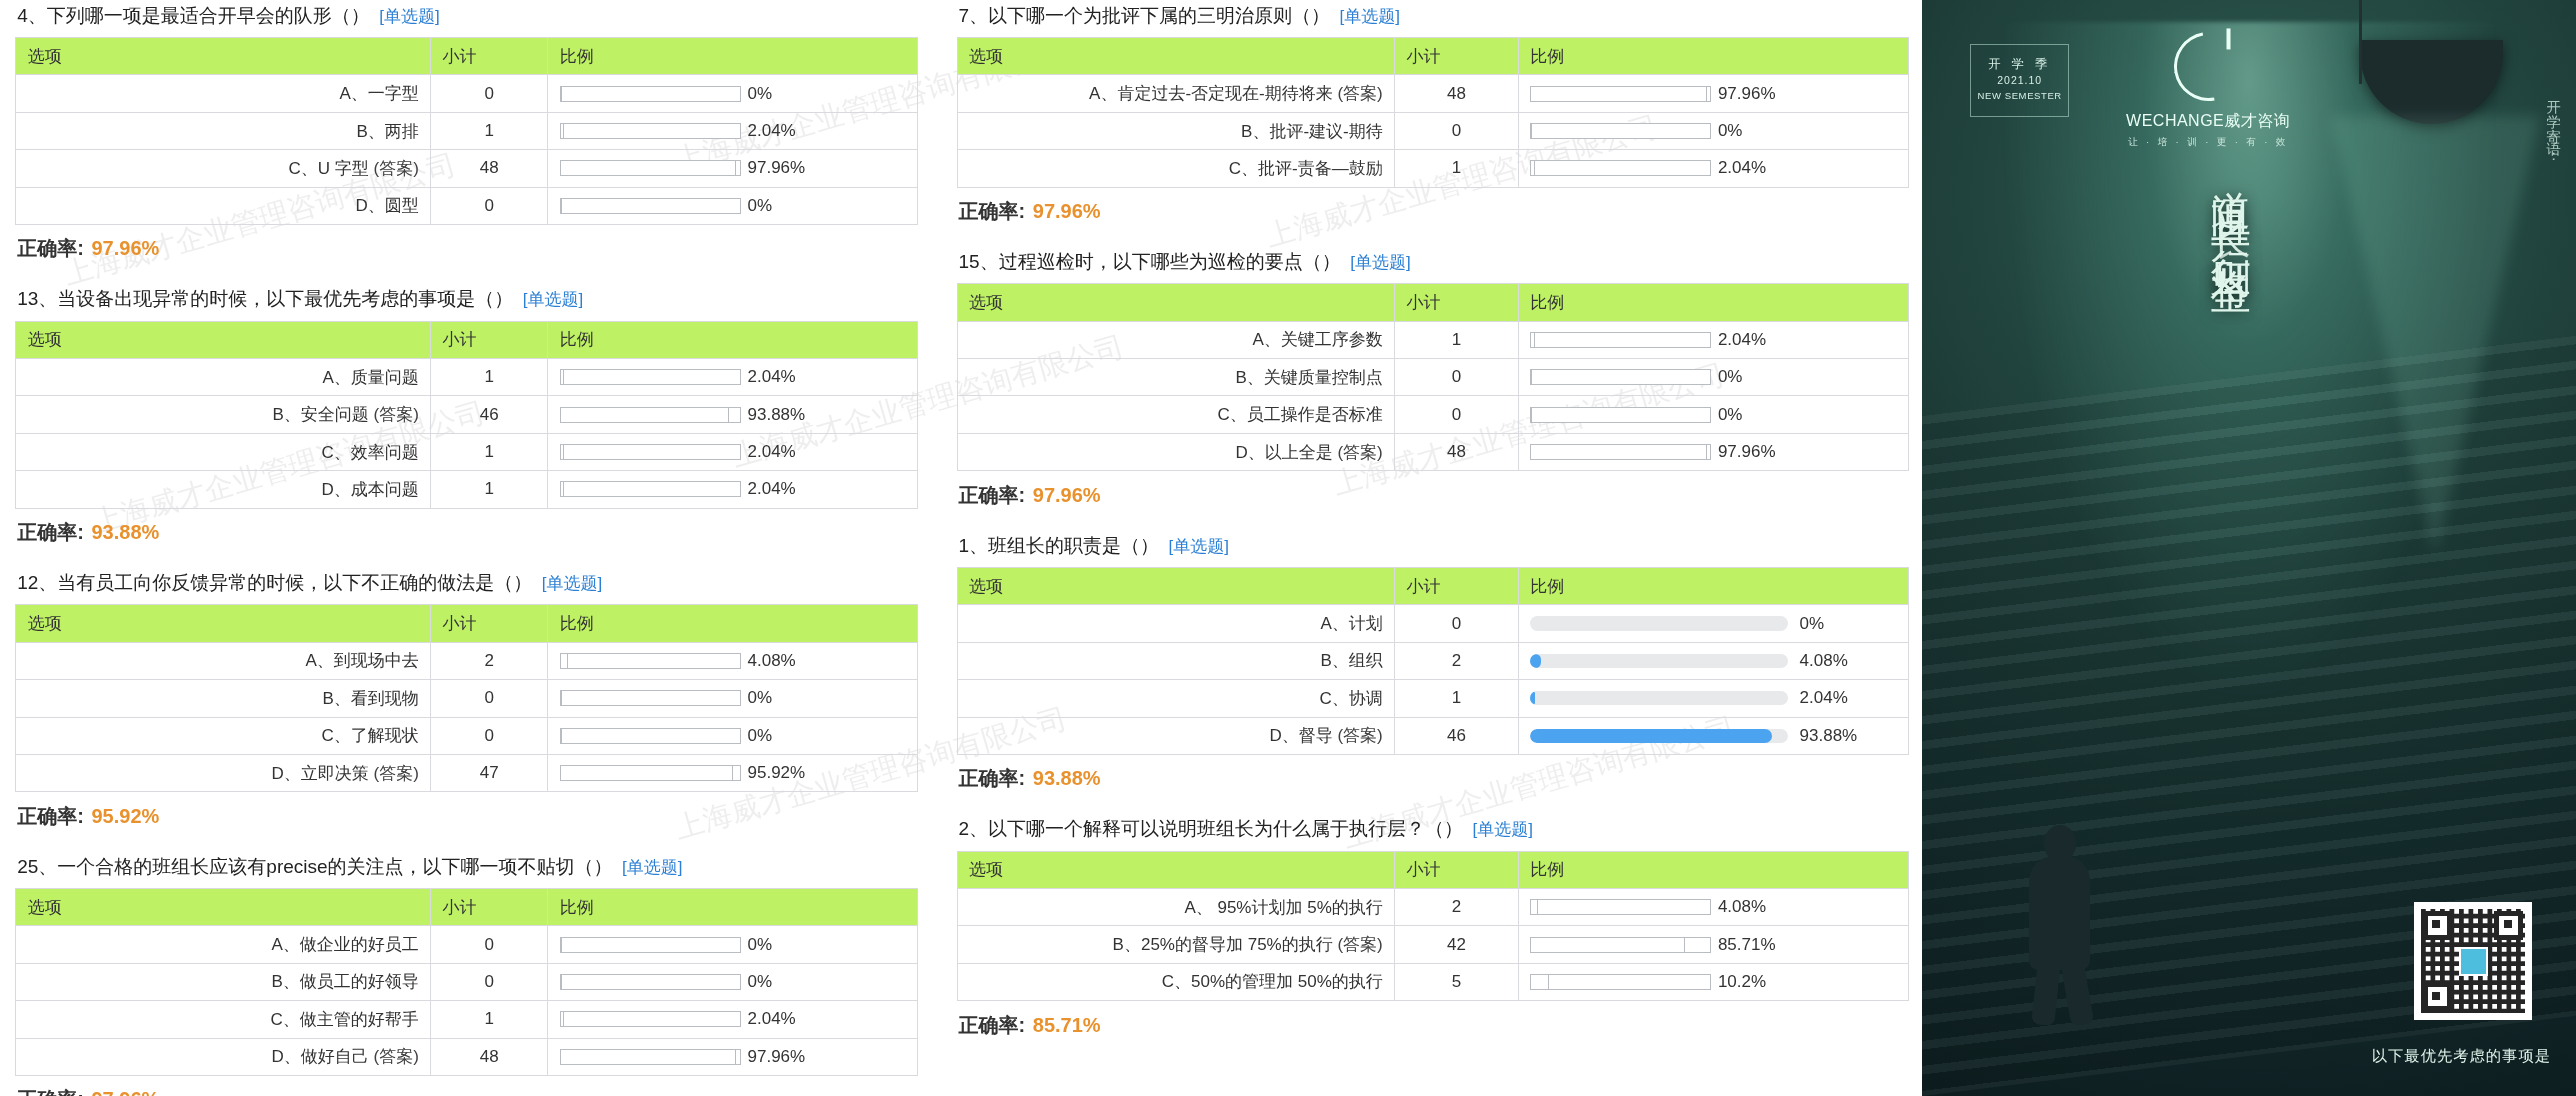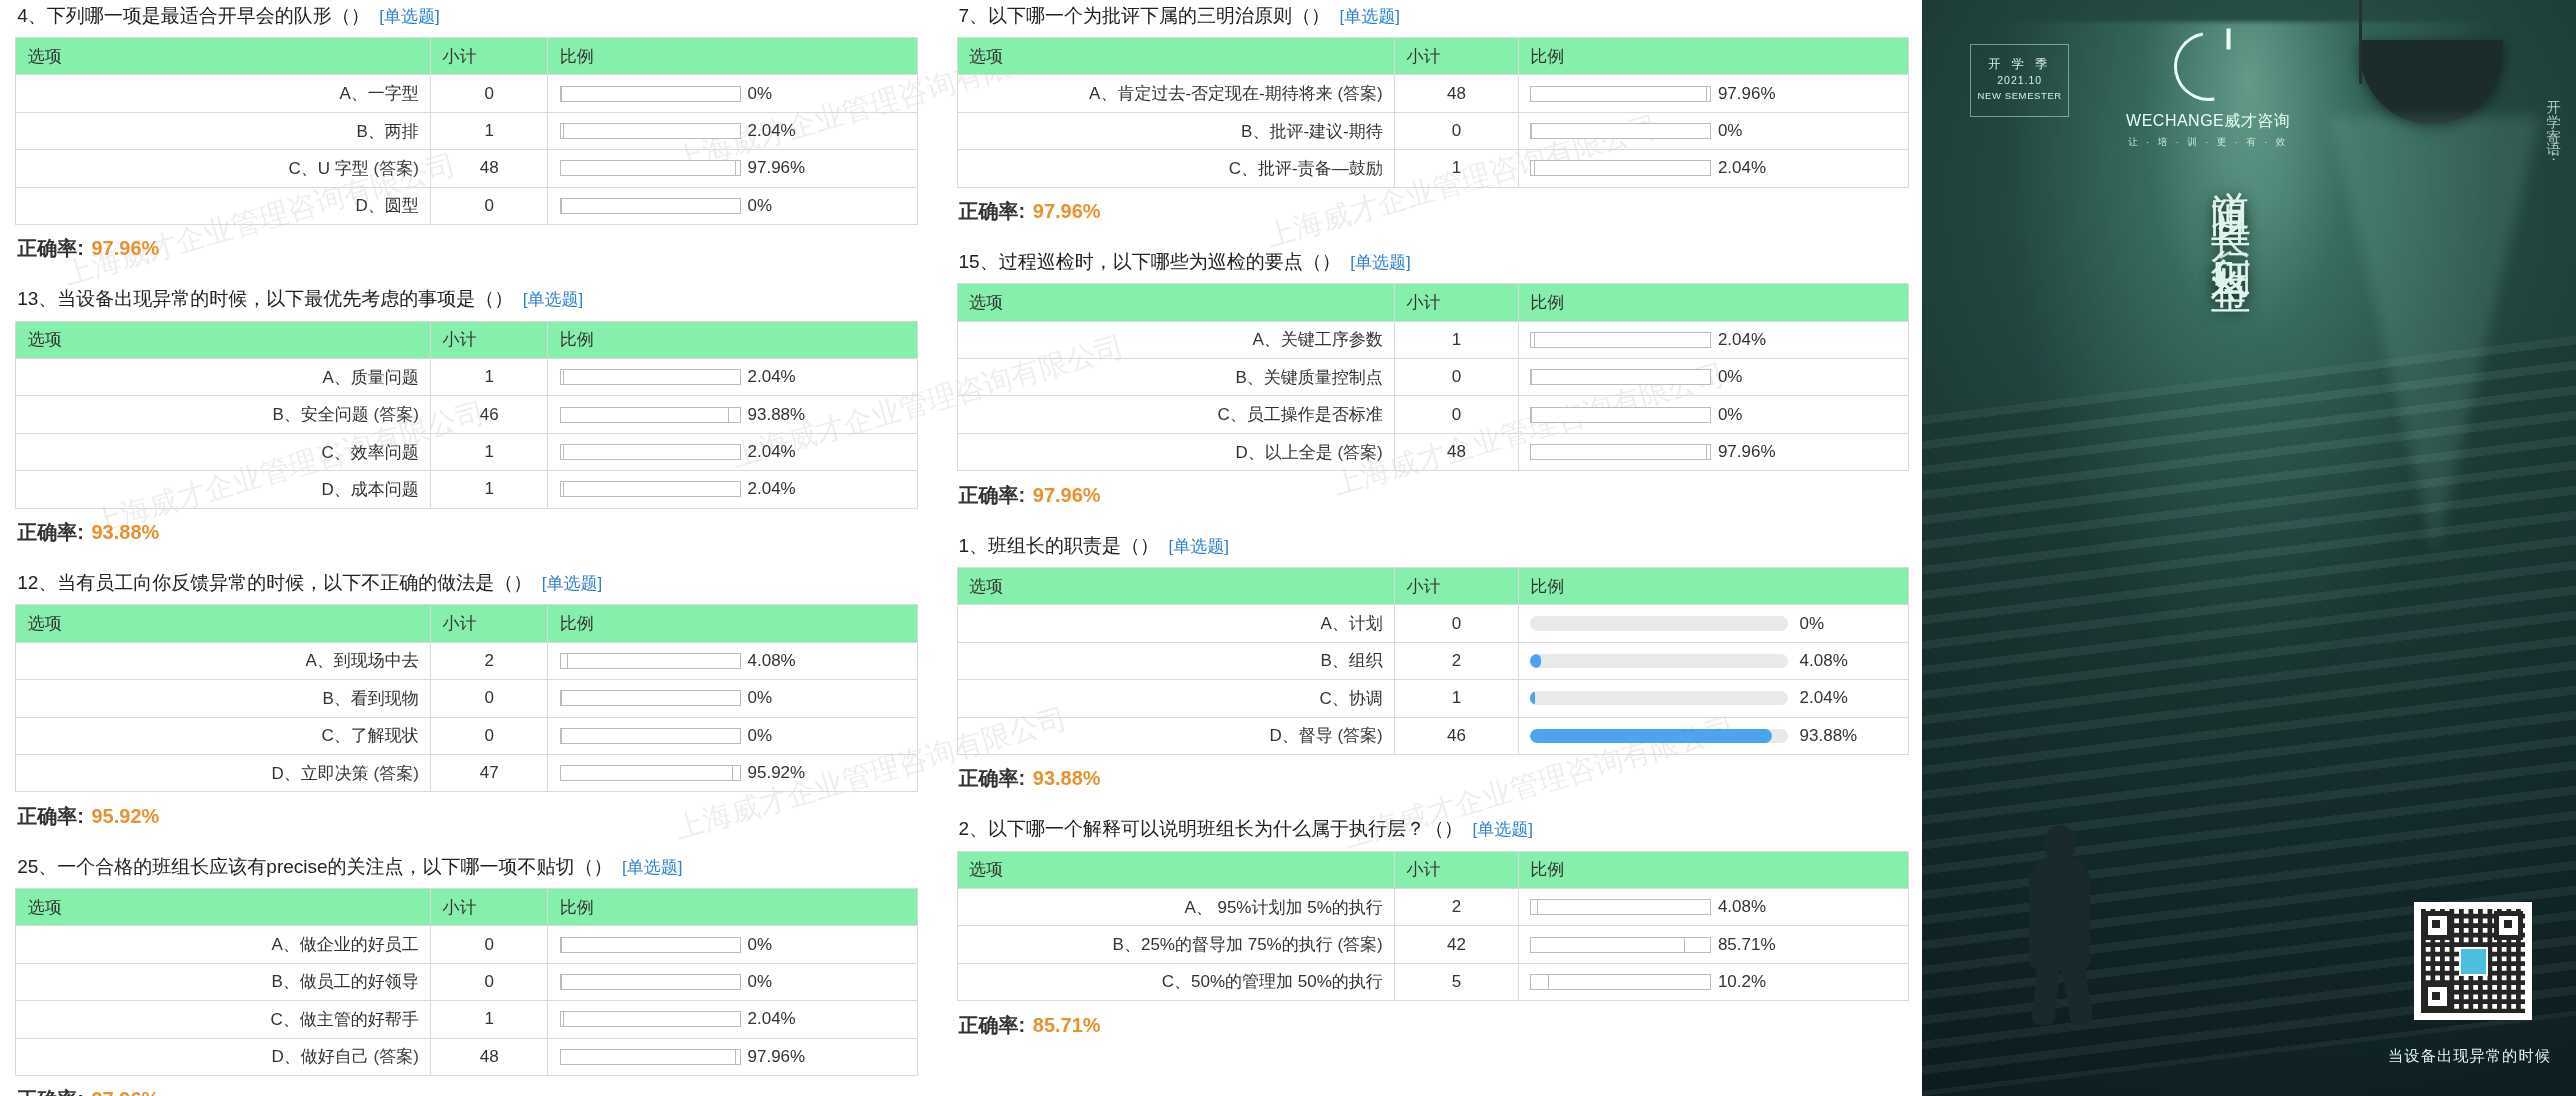--- a/index.html
+++ b/index.html
@@ -53,21 +53,21 @@
   }
   table.qt th, table.qt td {
     border: 1px solid #d8dadd;
     font-size: 17px;
     color: #333;
     padding: 6.7px 11.4px;
     height: 36px;
     vertical-align: middle;
   }
   table.qt thead th {
-    background: #86efac;
+    background: #bef264;
     font-weight: normal;
     text-align: left;
     color: #333;
   }
   .c-opt { width: 46%; text-align: right; }
   .c-cnt { width: 13%; text-align: center; }
   .c-bar { width: 41%; }
   td.c-cnt { text-align: center; }
   .ans { color: #404040; }
 
@@ -799,16 +799,16 @@
         <span class="fp tr">
             <i></i>
           </span>
         <span class="fp bl">
             <i></i>
           </span>
         <span class="logo"></span>
       </div>
     </div>
 
-    <div class="poster-footer">当设备出现异常的时候</div>
+    <div class="poster-footer">以下最优先考虑的事项是</div>
   </div>
 </div>
 
 
 </body></html>

